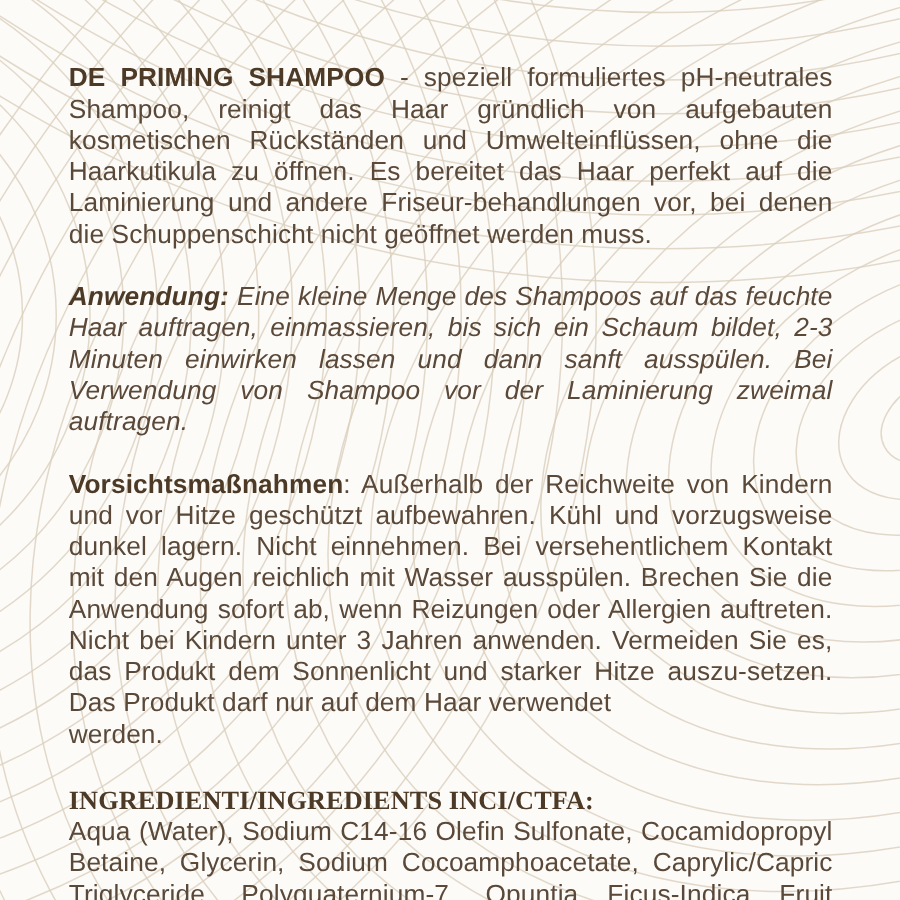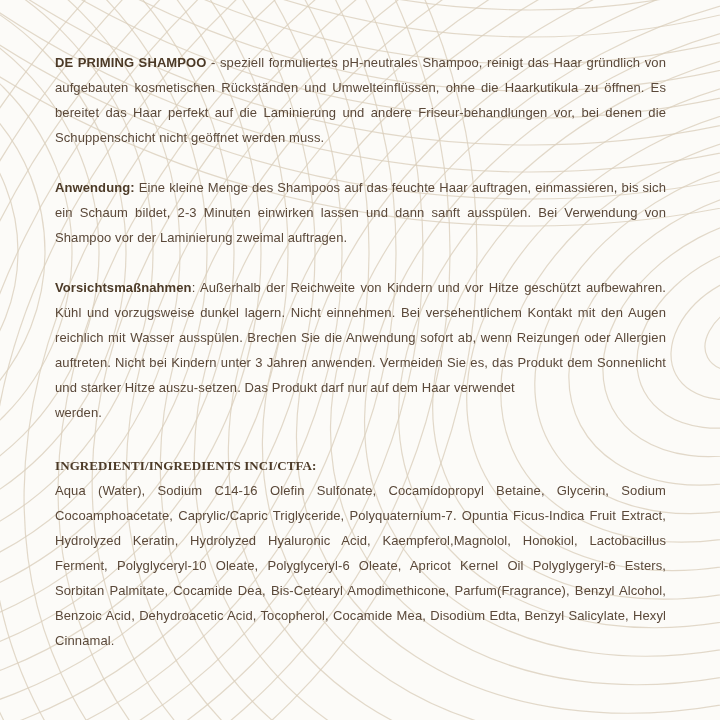--- a/index.html
+++ b/index.html
@@ -24,41 +24,42 @@
   }
   .label-content {
     position: relative;
     z-index: 1;
     padding: 50px 54px 0 55px;
     box-sizing: border-box;
     width: 720px;
   }
   .section {
     margin: 0 0 25px 0;
-    font-size: 13px;
+    font-size: 21px;
     line-height: 25px;
     text-align: justify;
     color: #5a4839;
     letter-spacing: 0.1px;
   }
   .section .lead {
     font-weight: bold;
     color: #4c3a27;
   }
   .section .lead.block-lead {
     display: block;
     font-family: Liberation Serif, serif;
   }
   .section .body-text {
     white-space: pre-line;
   }
   .section-precautions {
     margin-bottom: 28px;
   }
   .section-usage {
+    font-style: italic;
   }
 </style>
 </head>
 <body>
 
 <svg id="bg-pattern" viewBox="0 0 720 720" xmlns="http://www.w3.org/2000/svg" aria-hidden="true">
     <g transform="rotate(-28 750 335)">
       <ellipse cx="750" cy="335" rx="48" ry="32" fill="none" stroke="#dbd0bd" stroke-width="1.2" stroke-opacity="0.8"></ellipse>
       <ellipse cx="750" cy="335" rx="84" ry="58" fill="none" stroke="#dbd0bd" stroke-width="1.2" stroke-opacity="0.8"></ellipse>
       <ellipse cx="750" cy="335" rx="120" ry="84" fill="none" stroke="#dbd0bd" stroke-width="1.2" stroke-opacity="0.8"></ellipse>

